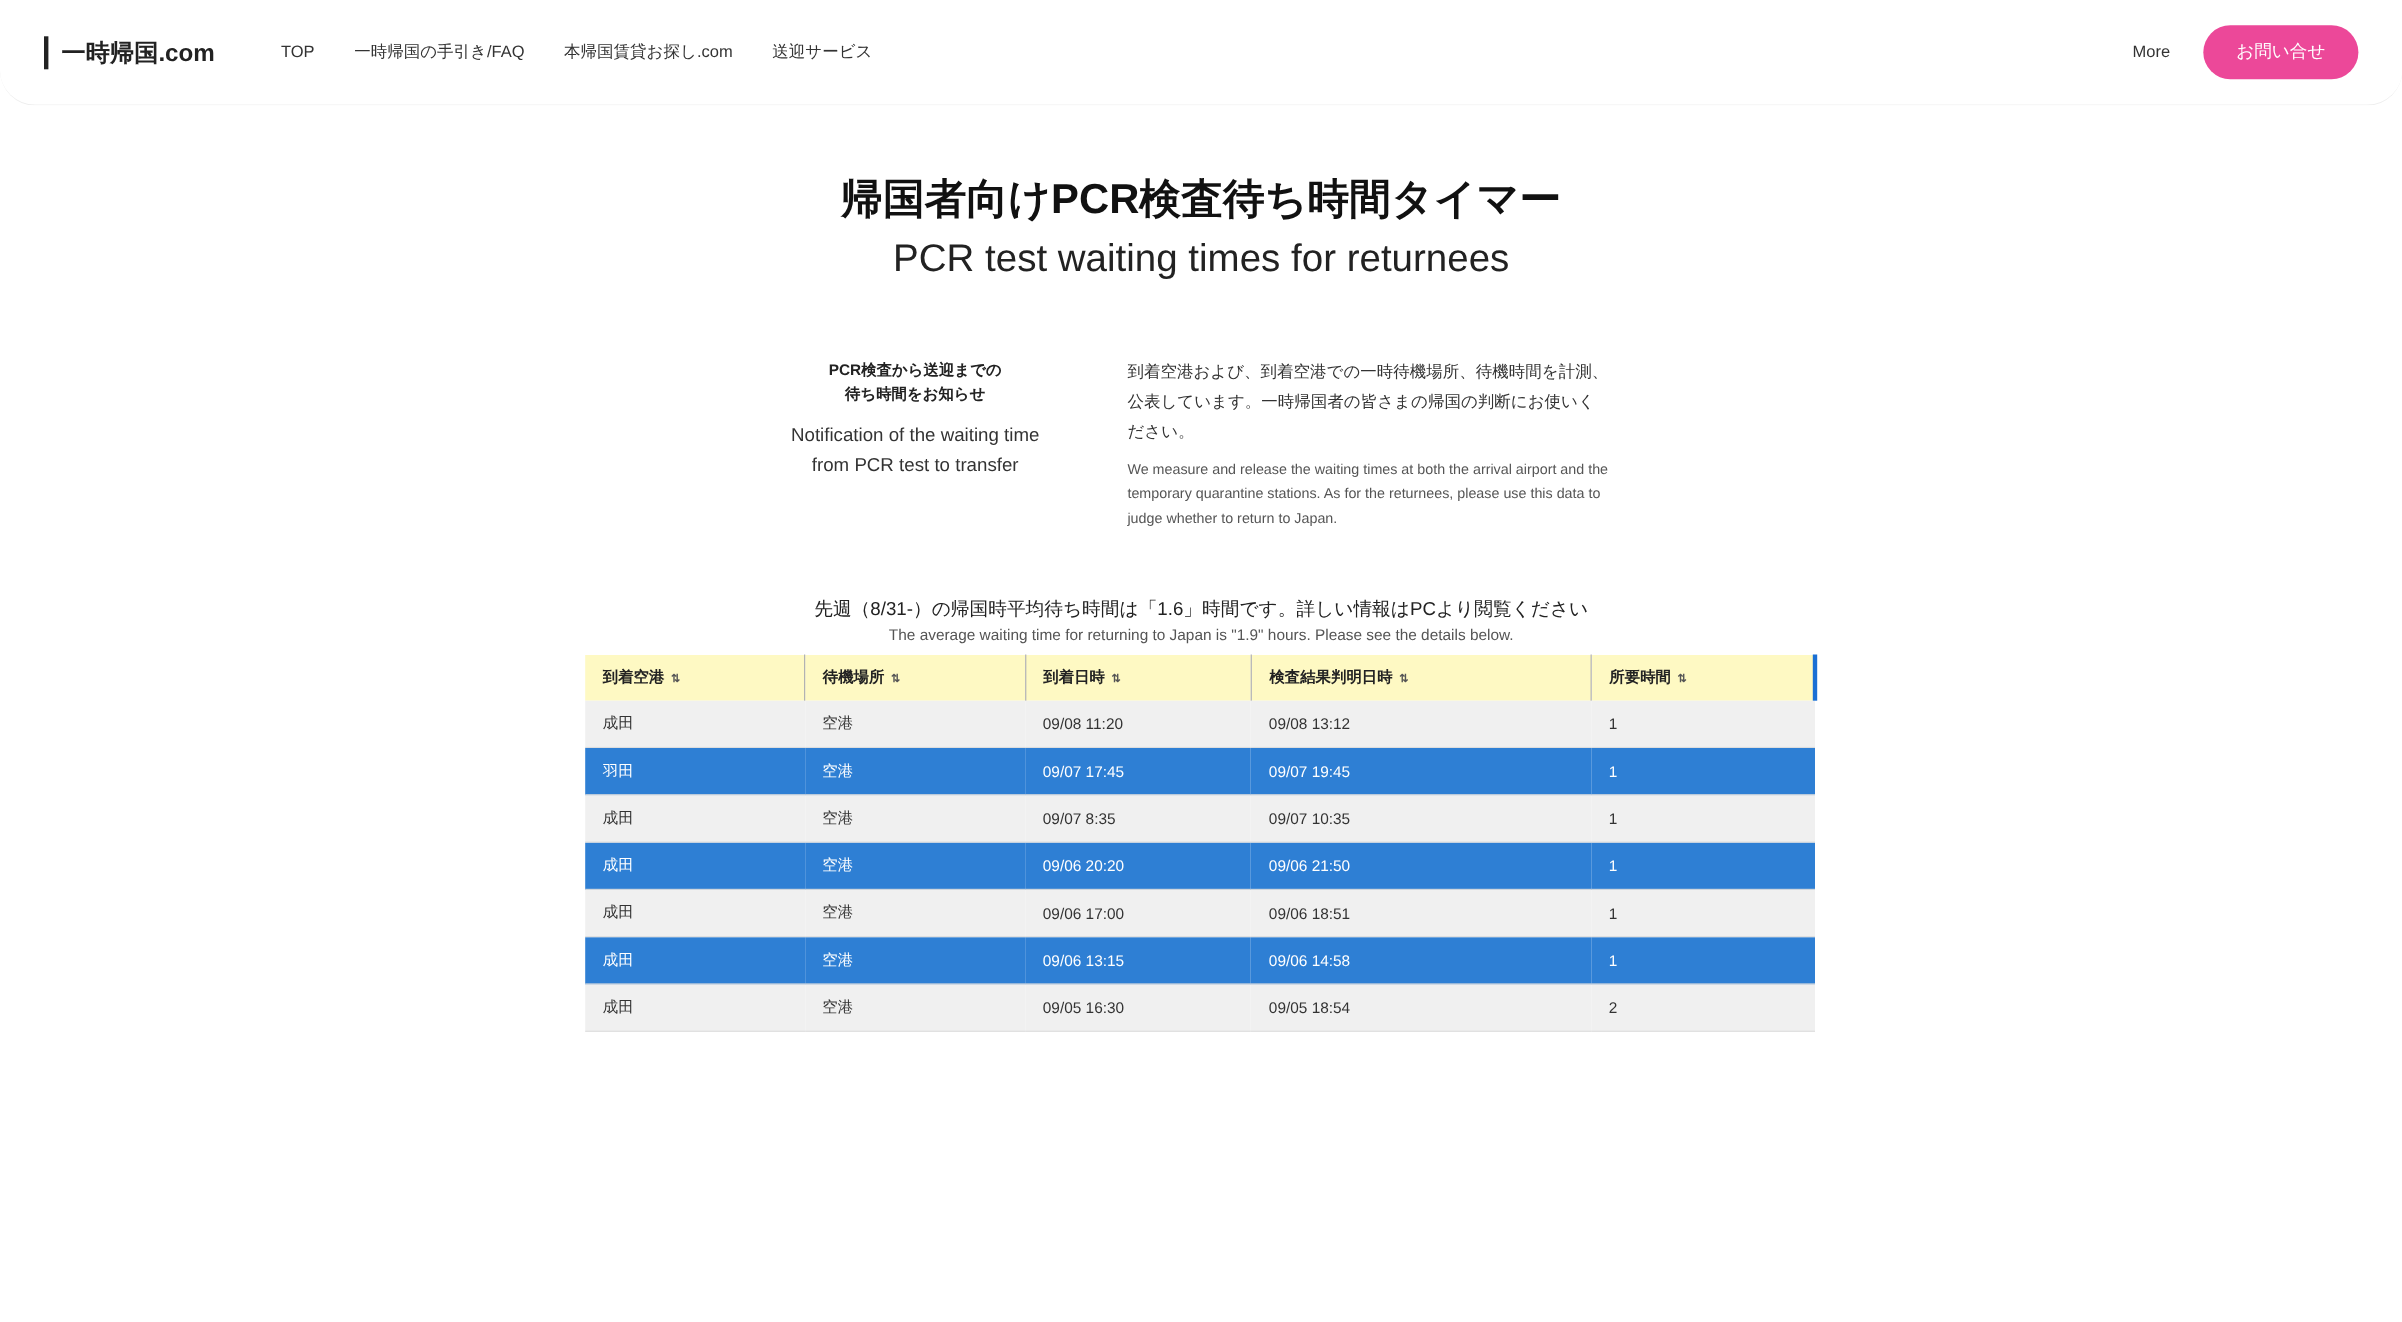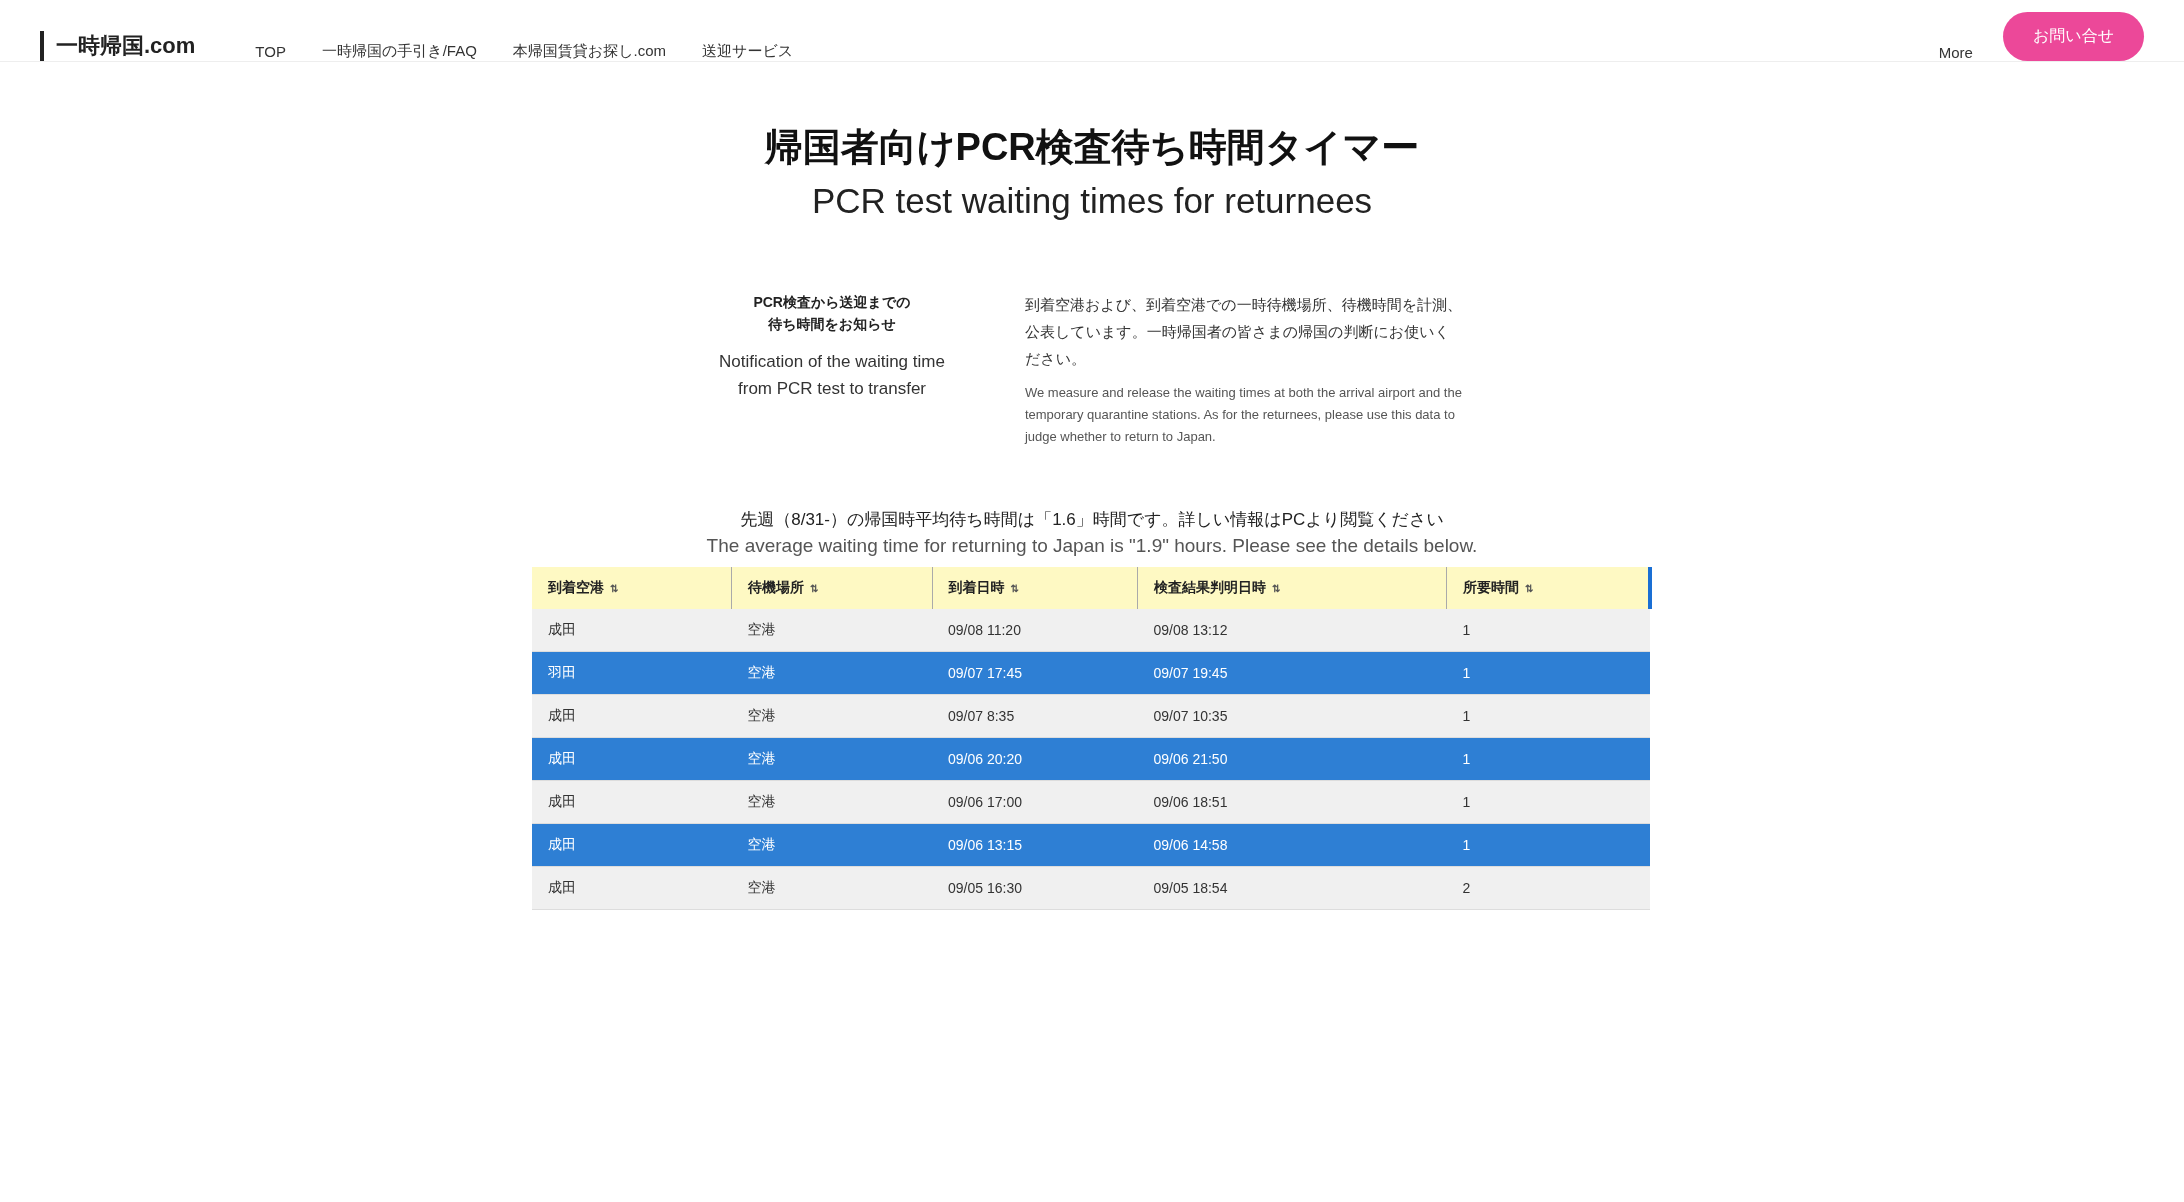--- a/index.html
+++ b/index.html
@@ -12,25 +12,26 @@
     body {
       font-family: "Helvetica Neue", Arial, "Hiragino Kaku Gothic ProN", "Hiragino Sans", Meiryo, sans-serif;
       background: #ffffff;
       color: #333;
       font-size: 16px;
     }
 
     
     .navbar {
       display: flex;
-      align-items: flex-end;
+      align-items: center;
       padding: 0 40px;
-      height: 62px;
+      height: 96px;
       border-bottom: 1px solid #eee;
       background: #fff;
+      border-radius: 32px;
     }
 
     .navbar-brand {
       font-size: 22px;
       font-weight: 700;
       color: #222;
       border-left: 4px solid #222;
       padding-left: 12px;
       margin-right: 60px;
       white-space: nowrap;
@@ -142,21 +143,21 @@
       padding: 20px 40px 10px;
     }
 
     .notice-main {
       font-size: 17px;
       color: #222;
       margin-bottom: 4px;
     }
 
     .notice-sub {
-      font-size: 19px;
+      font-size: 14px;
       color: #555;
     }
 
     
     .table-section {
       padding: 0 40px 40px;
       max-width: 1200px;
       margin: 0 auto;
     }
 

